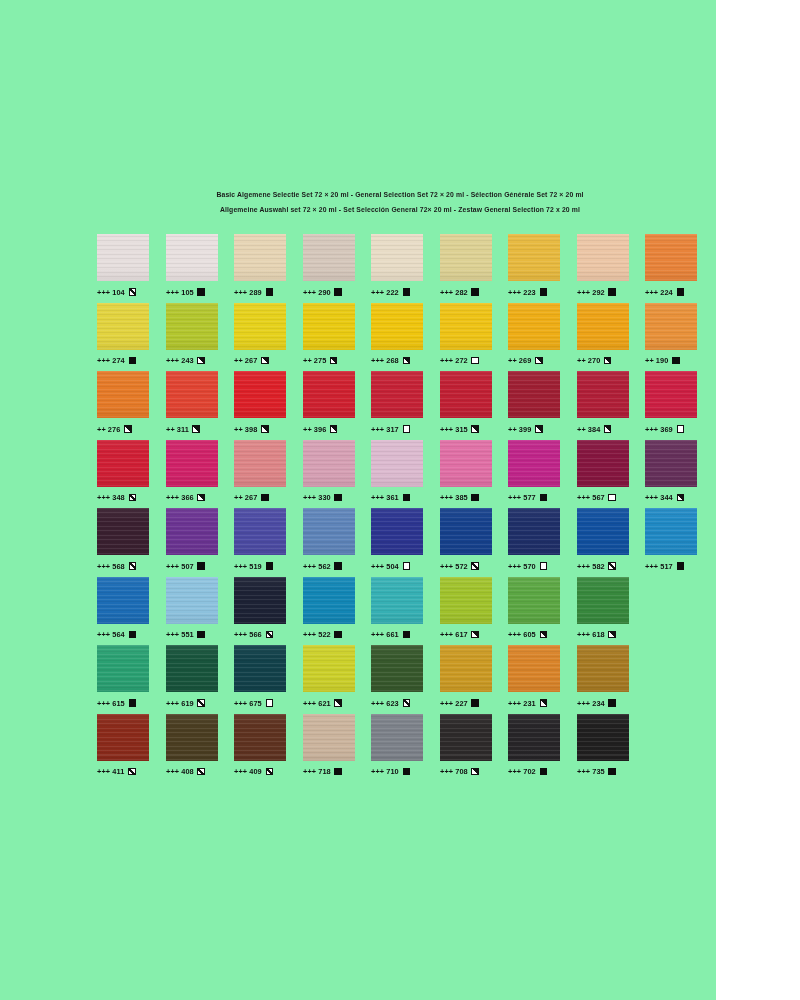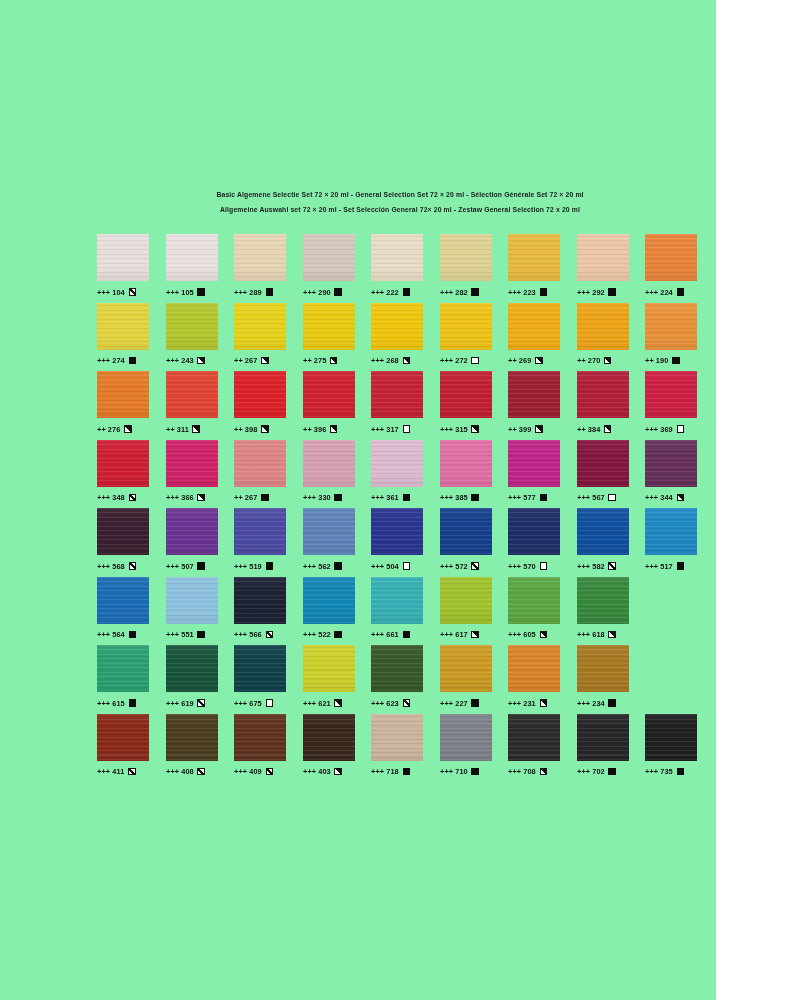--- a/index.html
+++ b/index.html
@@ -632,27 +632,20 @@
           </div>
         </div>
         <div class="cell">
           <div class="chip" style="background-color: rgb(94, 50, 32);"></div>
           <div class="caption">
             <span class="cap-text">+++ 409</span>
             <span class="opacity-icon op-slash"></span>
           </div>
         </div>
         <div class="cell">
-          <div class="chip" style="background-color: rgb(58, 39, 28);"></div>
-          <div class="caption">
-            <span class="cap-text">+++ 403</span>
-            <span class="opacity-icon op-half"></span>
-          </div>
-        </div>
-        <div class="cell">
           <div class="chip" style="background-color: rgb(203, 180, 157);"></div>
           <div class="caption">
             <span class="cap-text">+++ 718</span>
             <span class="opacity-icon op-solid"></span>
           </div>
         </div>
         <div class="cell">
           <div class="chip" style="background-color: rgb(124, 129, 137);"></div>
           <div class="caption">
             <span class="cap-text">+++ 710</span>

